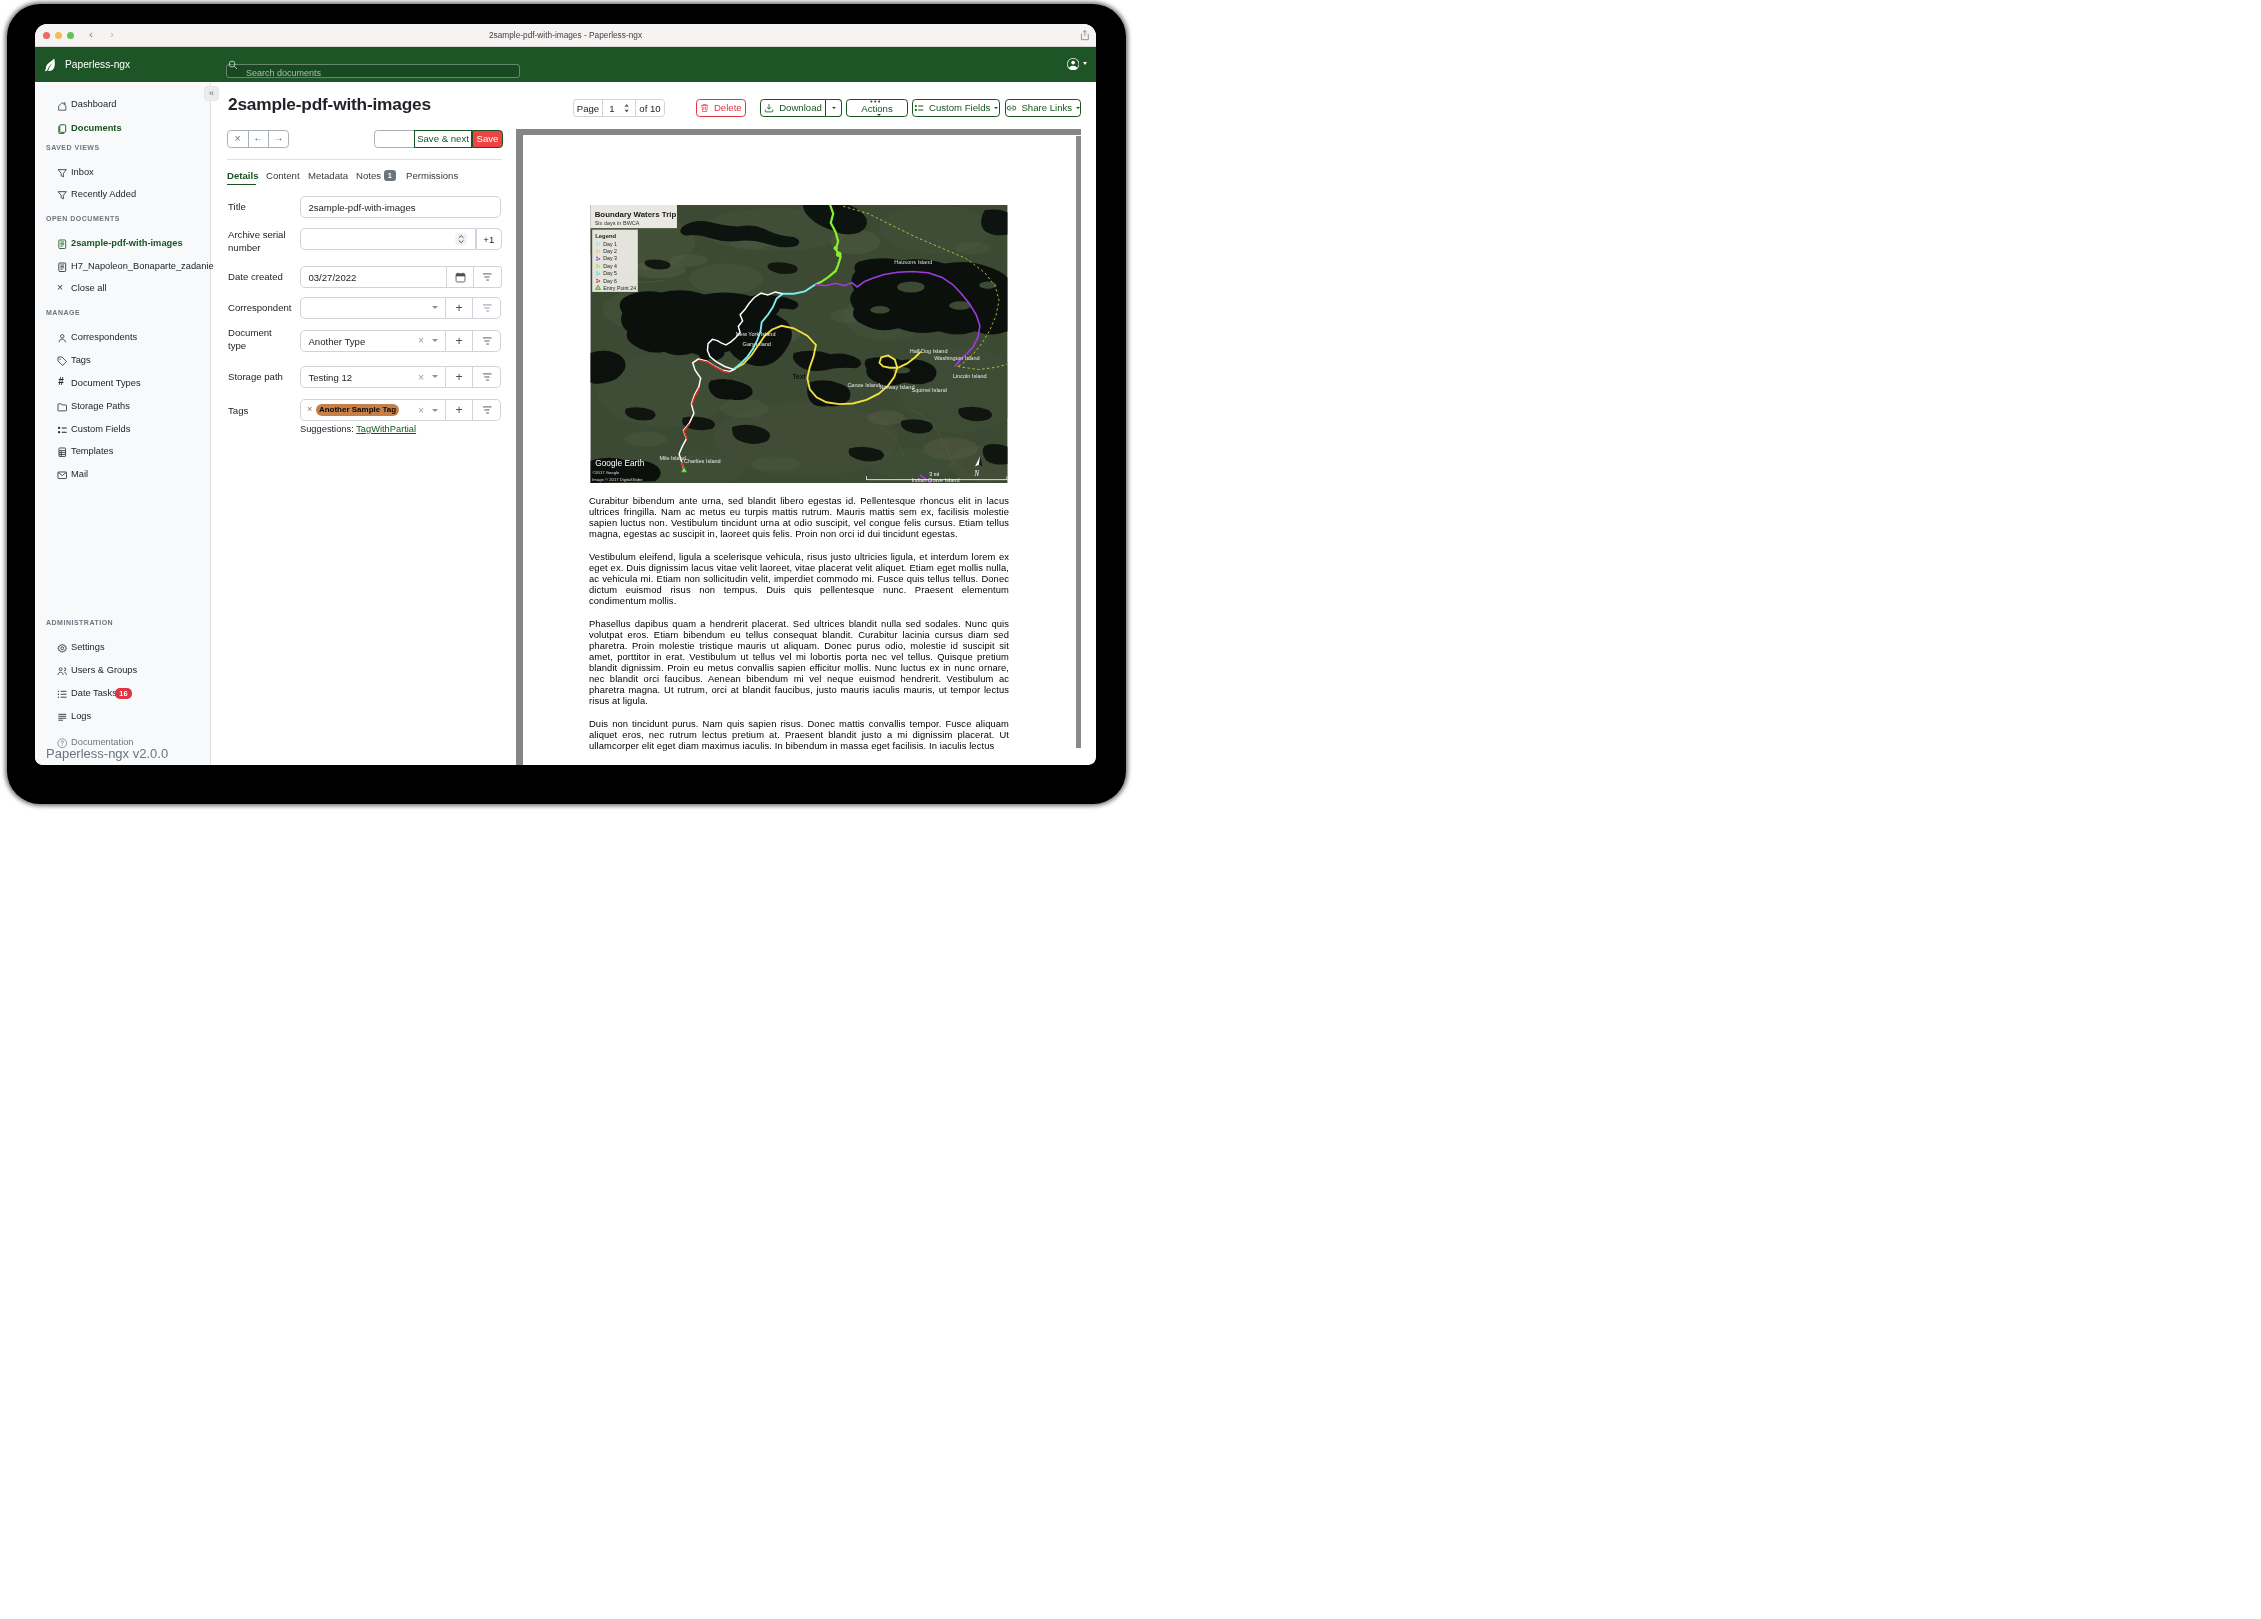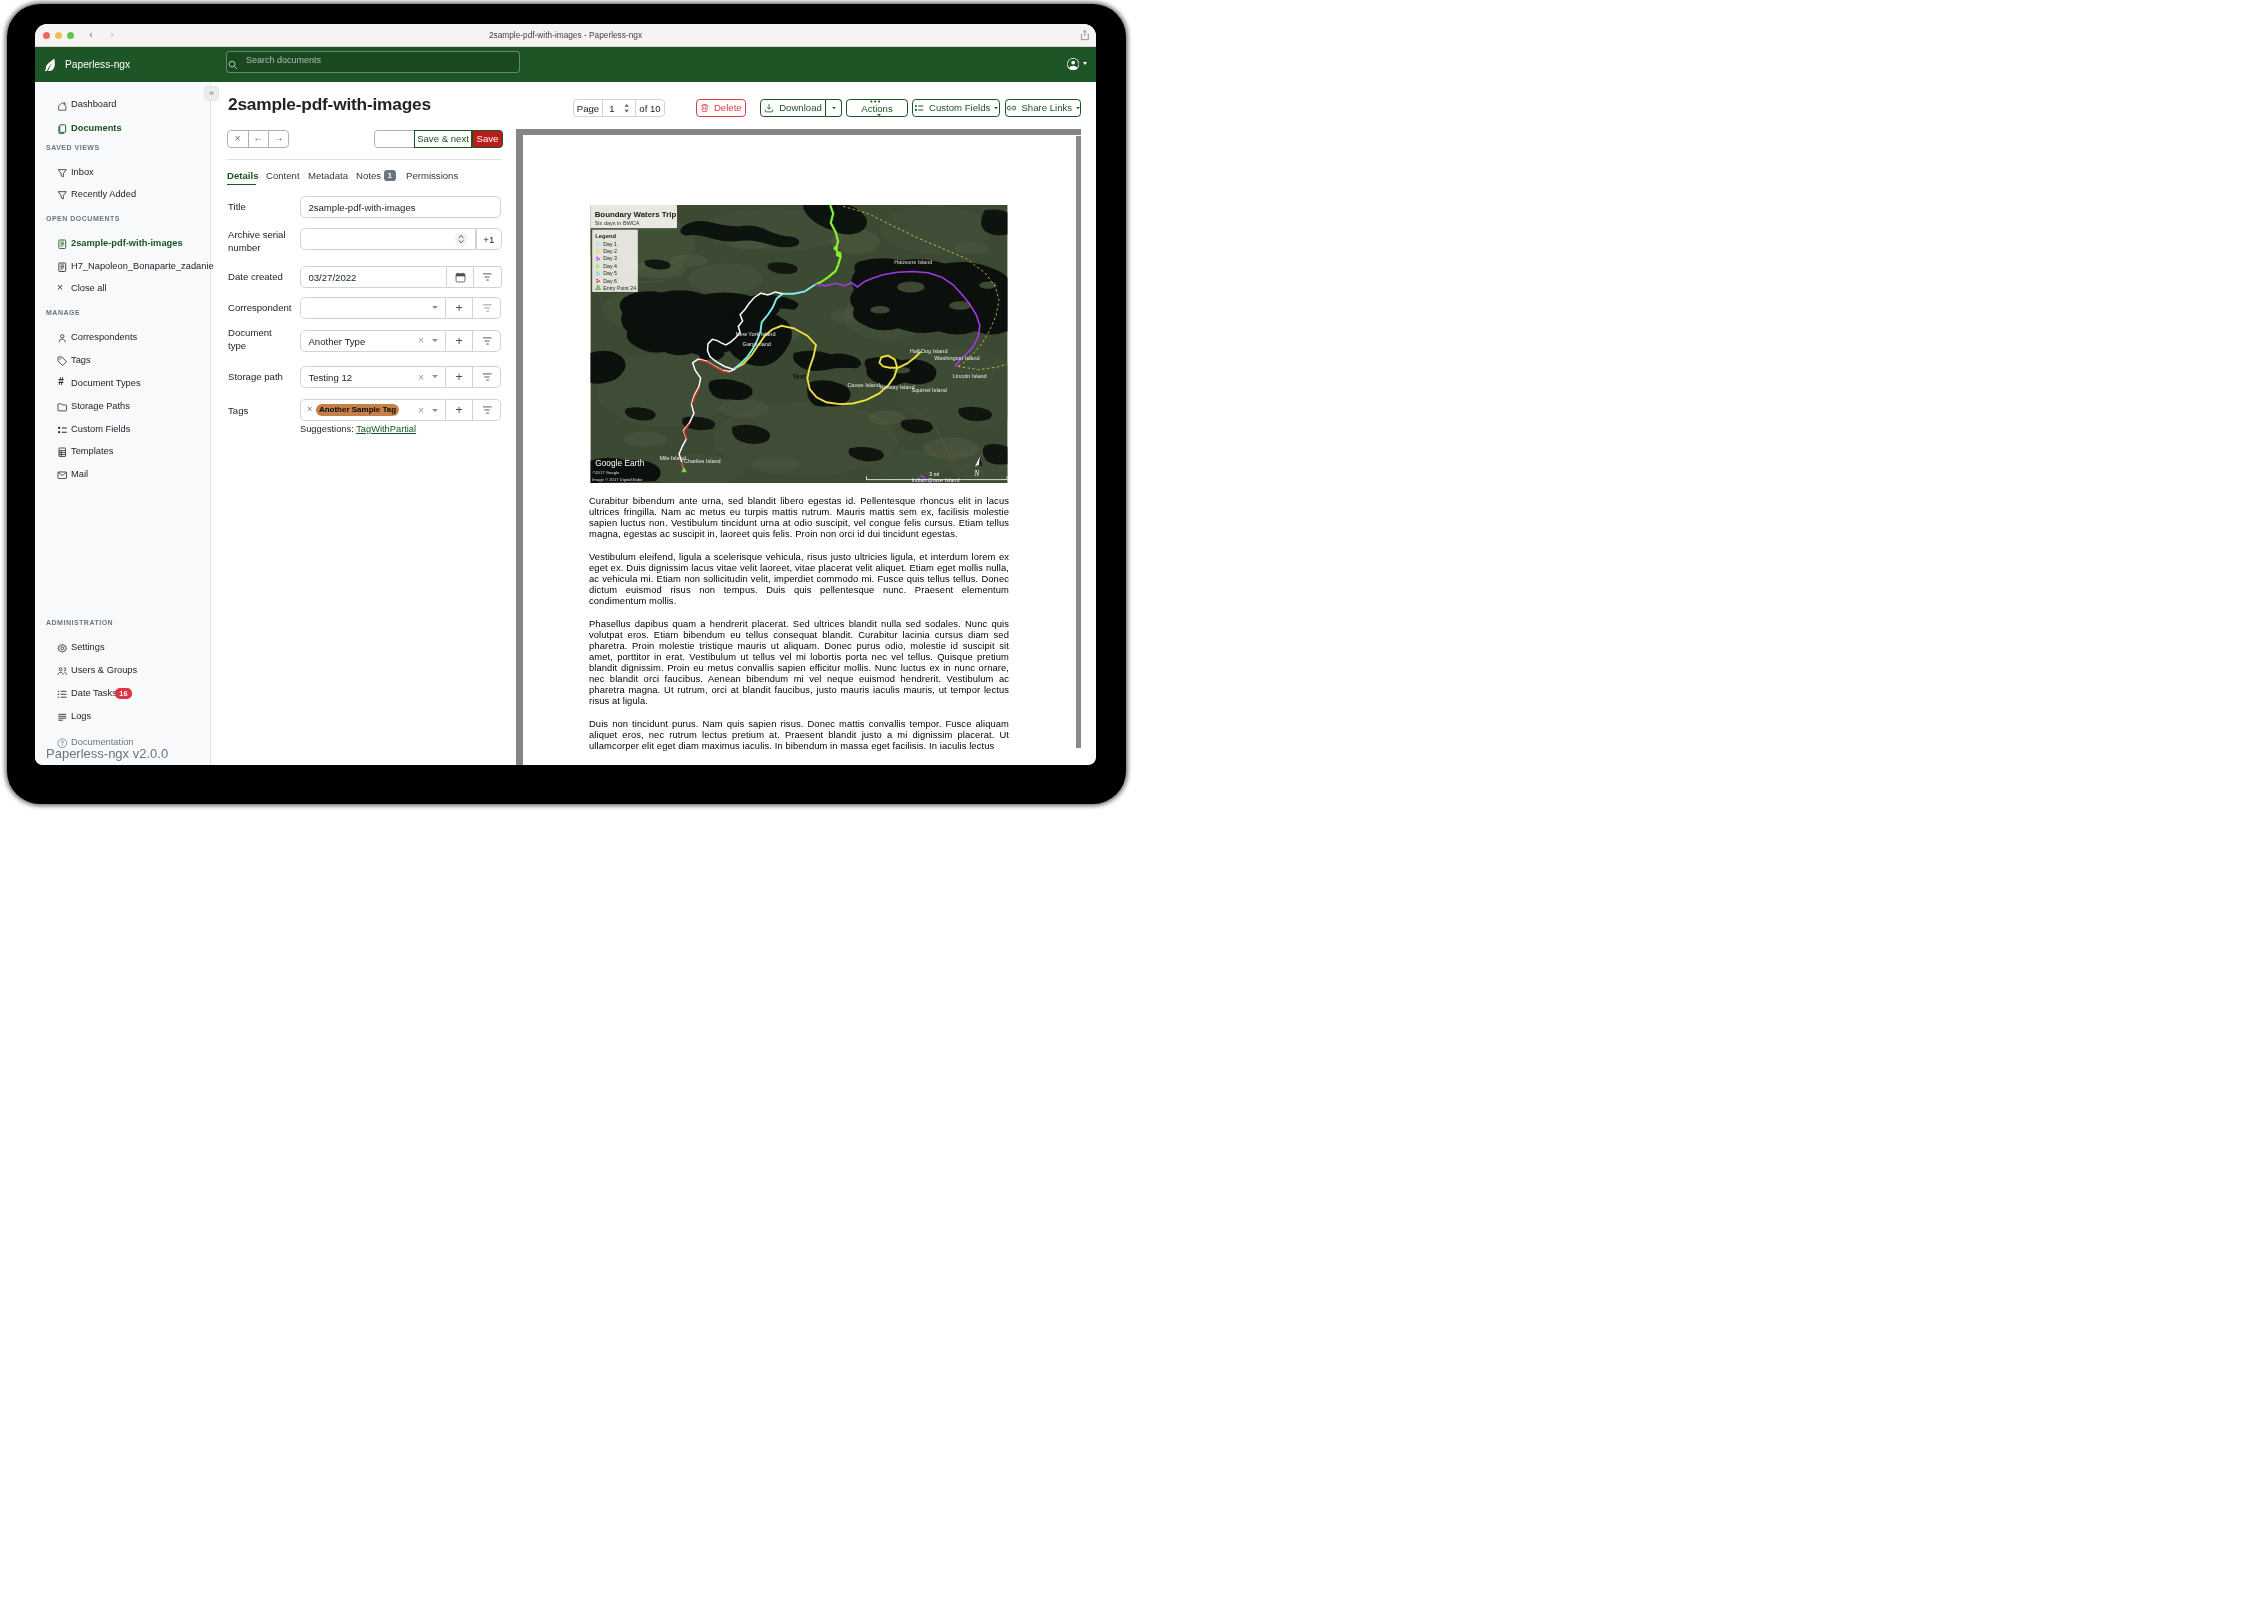--- a/index.html
+++ b/index.html
@@ -9,21 +9,21 @@
 #window { position:absolute; left:35px; top:23.5px; width:1061px; height:741px; background:#fff; border-radius:12.3px 12.3px 7.4px 7.4px; overflow:hidden; }
 
 
 #titlebar { position:absolute; left:0; top:0; width:1061px; height:23.5px; background:#f5f4f2; border-bottom:0.6px solid #d8d6d4; }
 .light { position:absolute; top:8px; width:7px; height:7px; border-radius:50%; }
 #titlebar .tbtitle { position:absolute; top:0; left:0; width:1061px; height:23px; line-height:23px; text-align:center; font-size:8.3px; color:#434347; font-weight:500; }
 .navarrow { position:absolute; top:3.4px; font-size:11.7px; color:#7e7e7e; font-weight:400; }
 
 #navbar { position:absolute; left:0; top:23.5px; width:1061px; height:35px; background:#1d5526; }
 #navbar .brand { position:absolute; left:30px; top:11.7px; color:#fff; font-size:10.2px; }
-#search { position:absolute; left:191px; top:4px; width:294px; height:22px; background:rgba(0,0,0,.14); border:0.6px solid rgba(255,255,255,.34); border-radius:3.7px; color:rgba(255,255,255,.62); font-size:9px; line-height:16.7px; padding-left:19px; }
+#search { position:absolute; left:191px; top:17px; width:294px; height:14px; background:rgba(0,0,0,.14); border:0.6px solid rgba(255,255,255,.34); border-radius:3.7px; color:rgba(255,255,255,.62); font-size:9px; line-height:16.7px; padding-left:19px; }
 
 
 #sidebar { position:absolute; left:0; top:59px; width:176px; height:682px; background:#f8f9fa; border-right:0.6px solid #dee2e6; }
 .sitem { position:absolute; left:11px; width:175px; height:23px; font-size:9.3px; color:#212529;margin-top:6px; }
 .sitem .txt { position:absolute; left:25px; top:5px; }
 .sitem svg, .sitem .ic { position:absolute; left:11px; top:6.2px; }
 .shead { position:absolute; left:11px; width:160px; font-size:7px; font-weight:700; color:#6c757d; letter-spacing:0.5px; }
 .green { color:#17541f !important; }
 .bold { font-weight:700; }
 #collapsebtn { position:absolute; left:169px; top:62px; width:15px; height:15px; background:#ececef; border:0.6px solid #e3e5e8; border-radius:3.7px; color:#6c757d; font-size:9.3px; text-align:center; line-height:13.6px; }
@@ -281,21 +281,21 @@
 
   <div class="seg" style="left:192px; top:106px; width:62px; height:18px; border-radius:3.7px;"></div>
   <div class="abs" style="left:213px; top:106px; width:0.6px; height:18px; background:#a9b0b7;"></div>
   <div class="abs" style="left:233px; top:106px; width:0.6px; height:18px; background:#a9b0b7;"></div>
   <div class="abs" style="left:192px; top:106px; width:21px; height:18px; color:#6c757d; font-size:10.5px; text-align:center; line-height:16px;">×</div>
   <div class="abs" style="left:213px; top:106px; width:20.4px; height:18px; color:#495057; font-size:10px; text-align:center; line-height:16px;">←</div>
   <div class="abs" style="left:233px; top:106px; width:21px; height:18px; color:#495057; font-size:10px; text-align:center; line-height:16px;">→</div>
 
   <div class="seg" style="left:339px; top:106px; width:40px; height:18px; border-radius:3.7px 0 0 3.7px; color:#6c757d; font-size:9.6px; text-align:center; line-height:16.7px;padding-left:39px;">Discard</div>
   <div class="seg" style="left:379px; top:106px; width:58px; height:18px; border:0.6px solid #17541f; color:#17541f; font-size:9.6px; text-align:center; line-height:16.7px;">Save &amp; next</div>
-  <div class="seg" style="left:437px; top:106px; width:31px; height:18px; border:0.6px solid #17541f; background:#b91c1c; border-radius:0 3.7px 3.7px 0; color:#fff; font-size:9.6px; text-align:center; line-height:16.7px;">Save</div>
+  <div class="seg" style="left:437px; top:106px; width:31px; height:18px; border:0.6px solid #17541f; background:#ef4444; border-radius:0 3.7px 3.7px 0; color:#fff; font-size:9.6px; text-align:center; line-height:16.7px;">Save</div>
 
   <div class="abs" style="left:192px; top:135px; width:275px; height:0.6px; background:#dee2e6;"></div>
   <div class="tab green bold" style="left:192px;">Details</div>
   <div class="abs" style="left:192px; top:160px; width:29px; height:1.9px; background:#17541f;"></div>
   <div class="tab" style="left:231px;">Content</div>
   <div class="tab" style="left:273px;">Metadata</div>
   <div class="tab" style="left:321px;">Notes</div>
   <div class="abs" style="left:349px; top:146px; width:11.7px; height:11px; background:#6c757d; border-radius:3.1px; color:#fff; font-size:7.4px; font-weight:700; text-align:center; line-height:11px;">1</div>
   <div class="tab" style="left:371px;">Permissions</div>
 

